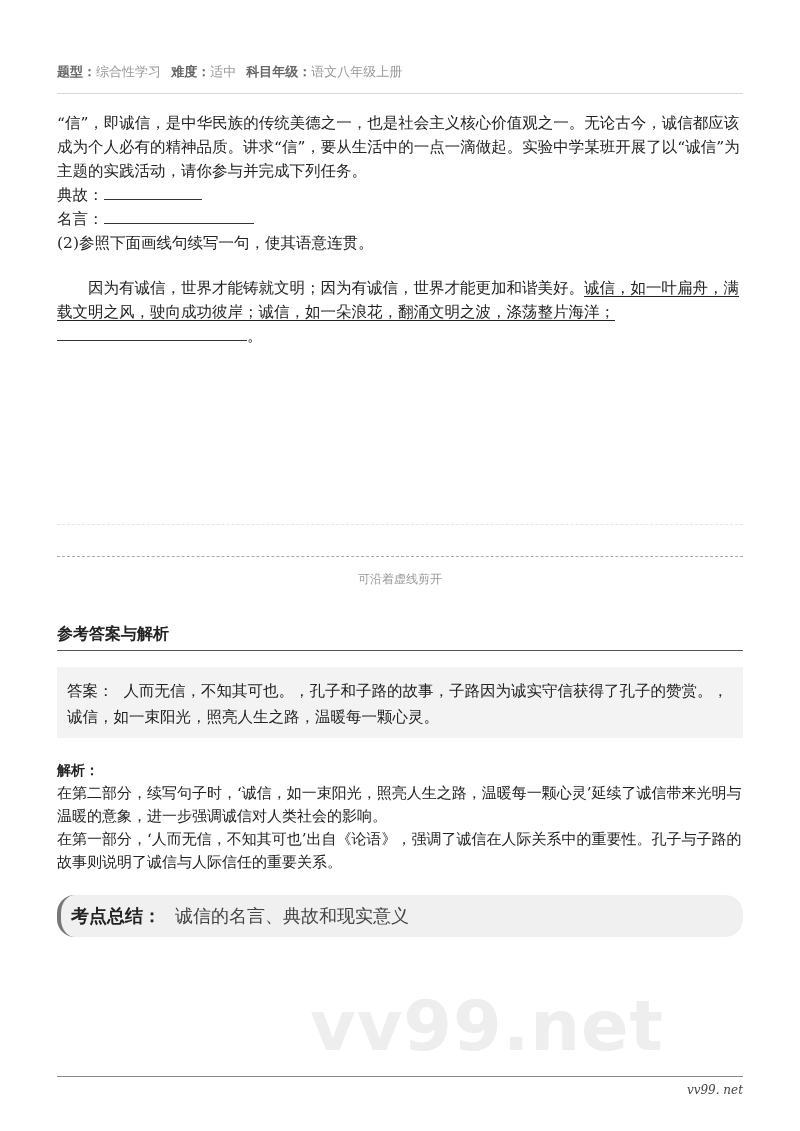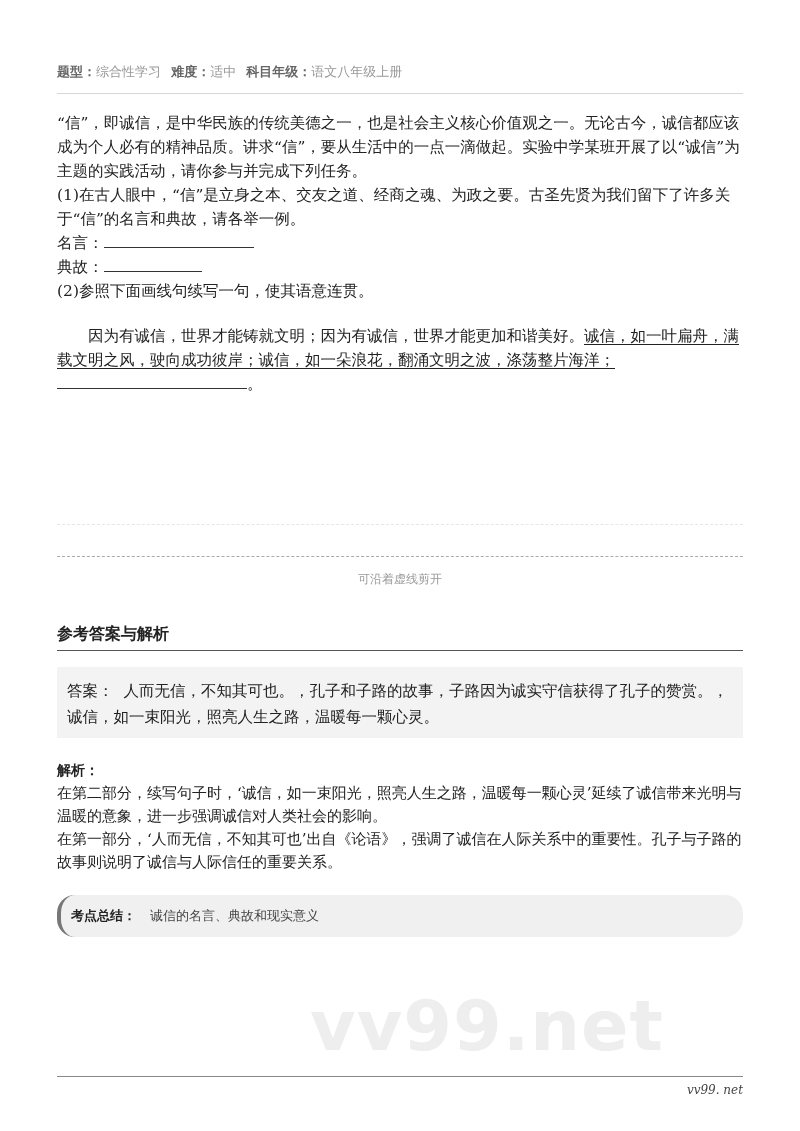--- a/index.html
+++ b/index.html
@@ -70,21 +70,21 @@
     .anal-body {
       position: absolute; top: 782px; left: 0; width: 686px;
       font-size: 15px; line-height: 23px; color: #222;
     }
     .anal-body p { margin: 0; }
 
     .sum-box {
       position: absolute; top: 895px; left: 0; width: 686px; height: 42px;
       background: #f0f0f0; border-left: 4px solid #777; box-sizing: border-box;
       padding: 0 10px; display: flex; align-items: center;
-      font-size: 13px; color: #444; border-radius: 18px;
+      font-size: 18px; color: #444; border-radius: 18px;
     }
     .sum-box .lbl { font-weight: bold; color: #222; margin-right: 14px; font-family: "DejaVu Sans", "Liberation Sans", sans-serif; }
 
     .watermark {
       position: absolute; top: 985px; left: 310px;
       font-size: 70px; font-weight: bold; color: #eeeeee; letter-spacing: 1px;
       font-family: "DejaVu Sans", "Liberation Sans", sans-serif;
     }
     .foot-rule {
       position: absolute; top: 1076px; left: 0; width: 686px; height: 0;
@@ -102,26 +102,25 @@
 
   <div class="meta">
     <span class="lbl">题型：</span><span class="val">综合性学习</span>
     <span class="lbl">难度：</span><span class="val">适中</span>
     <span class="lbl">科目年级：</span><span class="val">语文八年级上册</span>
   </div>
   <div class="meta-rule"></div>
 
   <div class="qtext">
     <p>“信”，即诚信，是中华民族的传统美德之一，也是社会主义核心价值观之一。无论古今，诚信都应该成为个人必有的精神品质。讲求“信”，要从生活中的一点一滴做起。实验中学某班开展了以“诚信”为主题的实践活动，请你参与并完成下列任务。</p>
-    <p>(1)在古人眼中，“信”是立身之本、交友之道、经商之魂、为政之要。古圣先贤为我们留下了许多关于“信”的名言和典故，请各举一例。</p>
+    <p>
+      <span>典故：</span><span class="blank" style="width:98px;"></span>
+    </p>
     <p>
       <span>名言：</span><span class="blank" style="width:150px;"></span>
-    </p>
-    <p>
-      <span>典故：</span><span class="blank" style="width:98px;"></span>
     </p>
     <p>(2)参照下面画线句续写一句，使其语意连贯。</p>
     <div class="gap"></div>
     <p class="indent">
       <span>因为有诚信，世界才能铸就文明；因为有诚信，世界才能更加和谐美好。</span><span class="ul">诚信，如一叶扁舟，满载文明之风，驶向成功彼岸；诚信，如一朵浪花，翻涌文明之波，涤荡整片海洋；</span>&nbsp;&nbsp;<span class="blank" style="width:190px;"></span><span>。</span>
     </p>
   </div>
 
   <div class="dash1"></div>
   <div class="dash2"></div>

